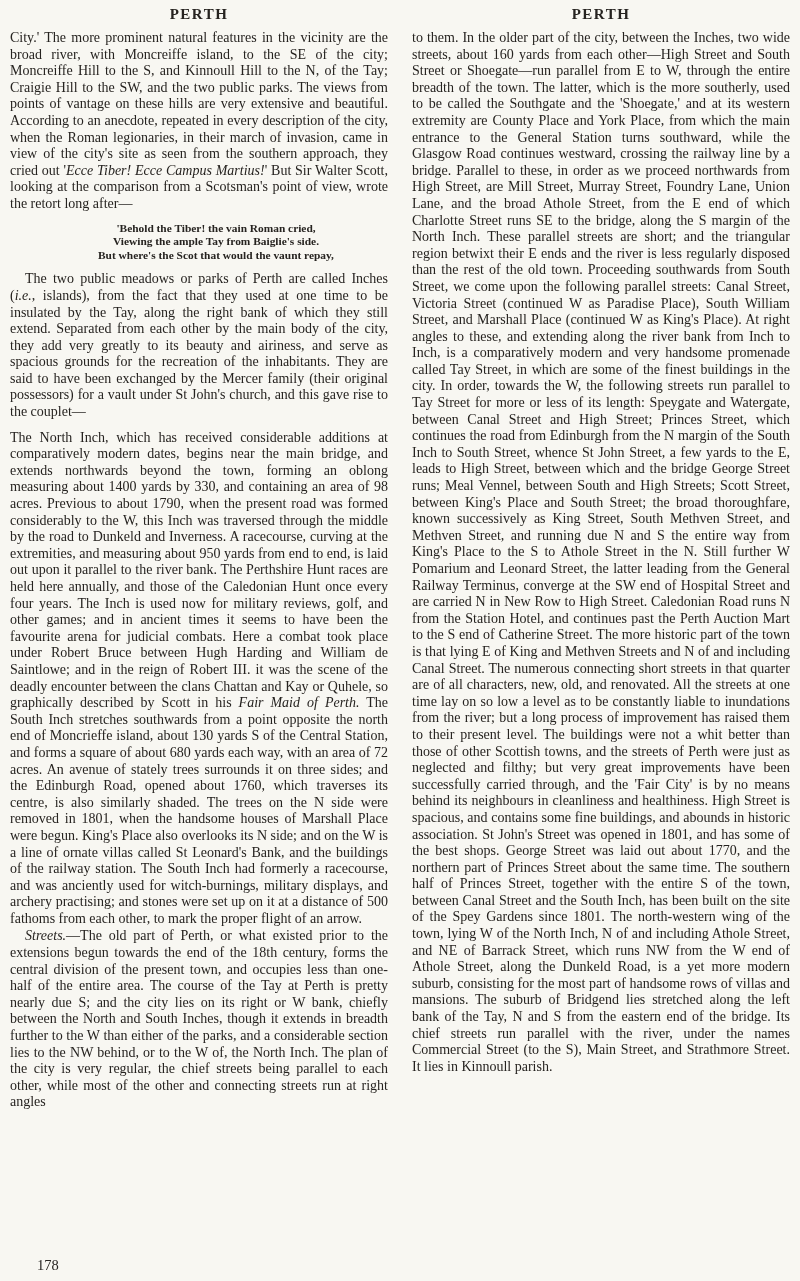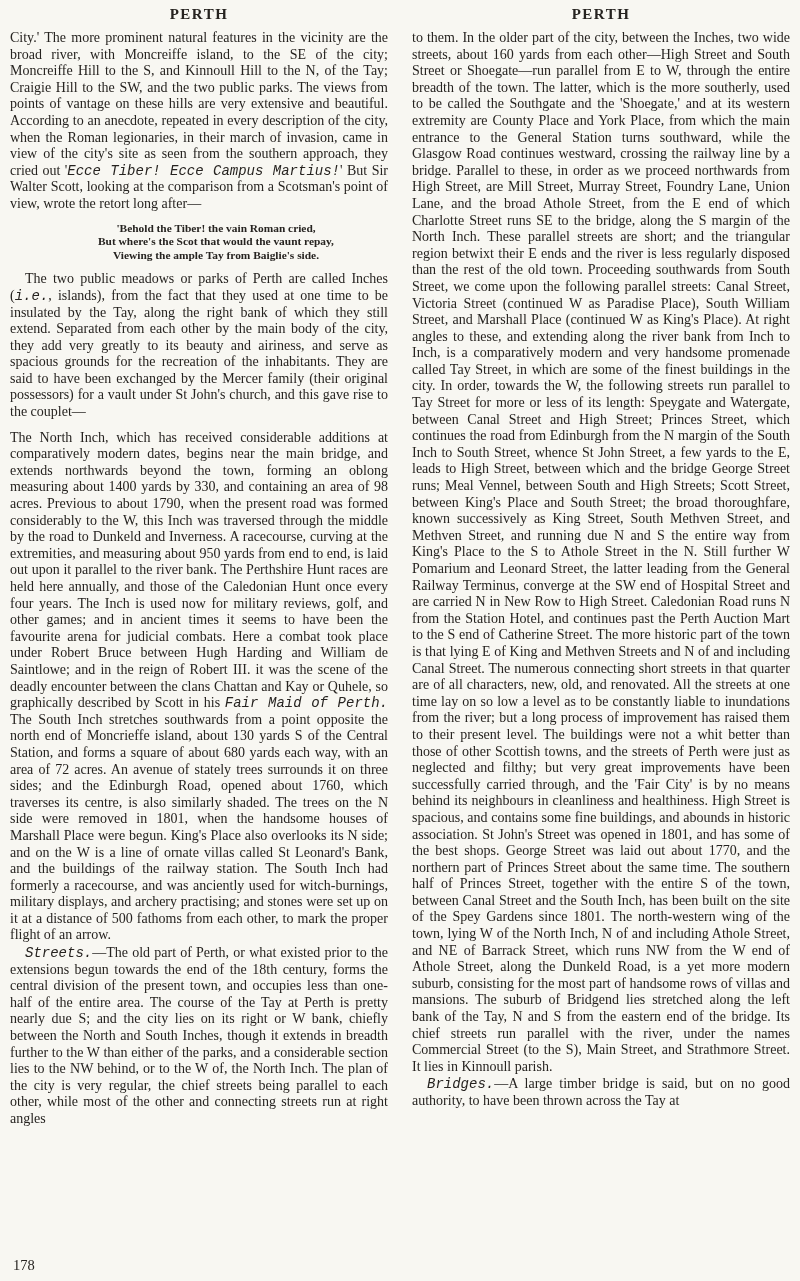--- a/index.html
+++ b/index.html
@@ -30,57 +30,56 @@
   }
   .col-body {
     text-align: justify;
     font-size: 14px;
     line-height: 16.6px;
     hyphens: auto;
     -webkit-hyphens: auto;
   }
   .para { margin: 0 0 1px 0; }
   .para.indent { text-indent: 15px; }
-  .it { font-style: italic; font-family: Liberation Mono, monospace; }
+  .it { font-style: italic; }
   .verse {
     font-size: 11.4px;
     font-weight: bold;
     line-height: 13.6px;
     text-align: center;
     text-indent: 0;
     margin: 9px 0 9px 34px;
   }
   .page-number {
     position: absolute;
-    left: 13px;
+    left: 37px;
     bottom: 7px;
     font-size: 14.5px;
   }
 </style>
 </head>
 <body>
 
 <div class="page">
   <div class="col">
     <div class="col-header">PERTH</div>
     <div class="col-body">
         <p class="para"><span class="rm">City.' The more prominent natural features in the vicinity are the broad river, with Moncreiffe island, to the SE of the city; Moncreiffe Hill to the S, and Kinnoull Hill to the N, of the Tay; Craigie Hill to the SW, and the two public parks. The views from points of vantage on these hills are very extensive and beautiful. According to an anecdote, repeated in every description of the city, when the Roman legionaries, in their march of invasion, came in view of the city's site as seen from the southern approach, they cried out '</span><span class="it">Ecce Tiber! Ecce Campus Martius!</span><span class="rm">' But Sir Walter Scott, looking at the comparison from a Scotsman's point of view, wrote the retort long after—</span></p>
         <div class="verse">
           <div class="verse-line">'Behold the Tiber! the vain Roman cried,</div>
+          <div class="verse-line">Viewing the ample Tay from Baiglie's side.</div>
           <div class="verse-line">But where's the Scot that would the vaunt repay,</div>
-          <div class="verse-line">Viewing the ample Tay from Baiglie's side.</div>
         </div>
         <p class="para indent"><span class="rm">The two public meadows or parks of Perth are called Inches (</span><span class="it">i.e.</span><span class="rm">, islands), from the fact that they used at one time to be insulated by the Tay, along the right bank of which they still extend. Separated from each other by the main body of the city, they add very greatly to its beauty and airiness, and serve as spacious grounds for the recreation of the inhabitants. They are said to have been exchanged by the Mercer family (their original possessors) for a vault under St John's church, and this gave rise to the couplet—</span></p>
         <div class="verse">
         </div>
         <p class="para"><span class="rm">The North Inch, which has received considerable additions at comparatively modern dates, begins near the main bridge, and extends northwards beyond the town, forming an oblong measuring about 1400 yards by 330, and containing an area of 98 acres. Previous to about 1790, when the present road was formed considerably to the W, this Inch was traversed through the middle by the road to Dunkeld and Inverness. A racecourse, curving at the extremities, and measuring about 950 yards from end to end, is laid out upon it parallel to the river bank. The Perthshire Hunt races are held here annually, and those of the Caledonian Hunt once every four years. The Inch is used now for military reviews, golf, and other games; and in ancient times it seems to have been the favourite arena for judicial combats. Here a combat took place under Robert Bruce between Hugh Harding and William de Saintlowe; and in the reign of Robert III. it was the scene of the deadly encounter between the clans Chattan and Kay or Quhele, so graphically described by Scott in his </span><span class="it">Fair Maid of Perth.</span><span class="rm"> The South Inch stretches southwards from a point opposite the north end of Moncrieffe island, about 130 yards S of the Central Station, and forms a square of about 680 yards each way, with an area of 72 acres. An avenue of stately trees surrounds it on three sides; and the Edinburgh Road, opened about 1760, which traverses its centre, is also similarly shaded. The trees on the N side were removed in 1801, when the handsome houses of Marshall Place were begun. King's Place also overlooks its N side; and on the W is a line of ornate villas called St Leonard's Bank, and the buildings of the railway station. The South Inch had formerly a racecourse, and was anciently used for witch-burnings, military displays, and archery practising; and stones were set up on it at a distance of 500 fathoms from each other, to mark the proper flight of an arrow.</span></p>
         <p class="para indent"><span class="it">Streets.</span><span class="rm">—The old part of Perth, or what existed prior to the extensions begun towards the end of the 18th century, forms the central division of the present town, and occupies less than one-half of the entire area. The course of the Tay at Perth is pretty nearly due S; and the city lies on its right or W bank, chiefly between the North and South Inches, though it extends in breadth further to the W than either of the parks, and a considerable section lies to the NW behind, or to the W of, the North Inch. The plan of the city is very regular, the chief streets being parallel to each other, while most of the other and connecting streets run at right angles</span></p>
       </div>
   </div>
   <div class="col">
     <div class="col-header">PERTH</div>
     <div class="col-body">
         <p class="para"><span class="rm">to them. In the older part of the city, between the Inches, two wide streets, about 160 yards from each other—High Street and South Street or Shoegate—run parallel from E to W, through the entire breadth of the town. The latter, which is the more southerly, used to be called the Southgate and the 'Shoegate,' and at its western extremity are County Place and York Place, from which the main entrance to the General Station turns southward, while the Glasgow Road continues westward, crossing the railway line by a bridge. Parallel to these, in order as we proceed northwards from High Street, are Mill Street, Murray Street, Foundry Lane, Union Lane, and the broad Athole Street, from the E end of which Charlotte Street runs SE to the bridge, along the S margin of the North Inch. These parallel streets are short; and the triangular region betwixt their E ends and the river is less regularly disposed than the rest of the old town. Proceeding southwards from South Street, we come upon the following parallel streets: Canal Street, Victoria Street (continued W as Paradise Place), South William Street, and Marshall Place (continued W as King's Place). At right angles to these, and extending along the river bank from Inch to Inch, is a comparatively modern and very handsome promenade called Tay Street, in which are some of the finest buildings in the city. In order, towards the W, the following streets run parallel to Tay Street for more or less of its length: Speygate and Watergate, between Canal Street and High Street; Princes Street, which continues the road from Edinburgh from the N margin of the South Inch to South Street, whence St John Street, a few yards to the E, leads to High Street, between which and the bridge George Street runs; Meal Vennel, between South and High Streets; Scott Street, between King's Place and South Street; the broad thoroughfare, known successively as King Street, South Methven Street, and Methven Street, and running due N and S the entire way from King's Place to the S to Athole Street in the N. Still further W Pomarium and Leonard Street, the latter leading from the General Railway Terminus, converge at the SW end of Hospital Street and are carried N in New Row to High Street. Caledonian Road runs N from the Station Hotel, and continues past the Perth Auction Mart to the S end of Catherine Street. The more historic part of the town is that lying E of King and Methven Streets and N of and including Canal Street. The numerous connecting short streets in that quarter are of all characters, new, old, and renovated. All the streets at one time lay on so low a level as to be constantly liable to inundations from the river; but a long process of improvement has raised them to their present level. The buildings were not a whit better than those of other Scottish towns, and the streets of Perth were just as neglected and filthy; but very great improvements have been successfully carried through, and the 'Fair City' is by no means behind its neighbours in cleanliness and healthiness. High Street is spacious, and contains some fine buildings, and abounds in historic association. St John's Street was opened in 1801, and has some of the best shops. George Street was laid out about 1770, and the northern part of Princes Street about the same time. The southern half of Princes Street, together with the entire S of the town, between Canal Street and the South Inch, has been built on the site of the Spey Gardens since 1801. The north-western wing of the town, lying W of the North Inch, N of and including Athole Street, and NE of Barrack Street, which runs NW from the W end of Athole Street, along the Dunkeld Road, is a yet more modern suburb, consisting for the most part of handsome rows of villas and mansions. The suburb of Bridgend lies stretched along the left bank of the Tay, N and S from the eastern end of the bridge. Its chief streets run parallel with the river, under the names Commercial Street (to the S), Main Street, and Strathmore Street. It lies in Kinnoull parish.</span></p>
-        <p class="para indent"><span class="it">Bridges.</span><span class="rm">—A large timber bridge is said, but on no good authority, to have been thrown across the Tay at</span></p>
       </div>
   </div>
   <div class="page-number">178</div>
 </div>
 
 </body></html>

